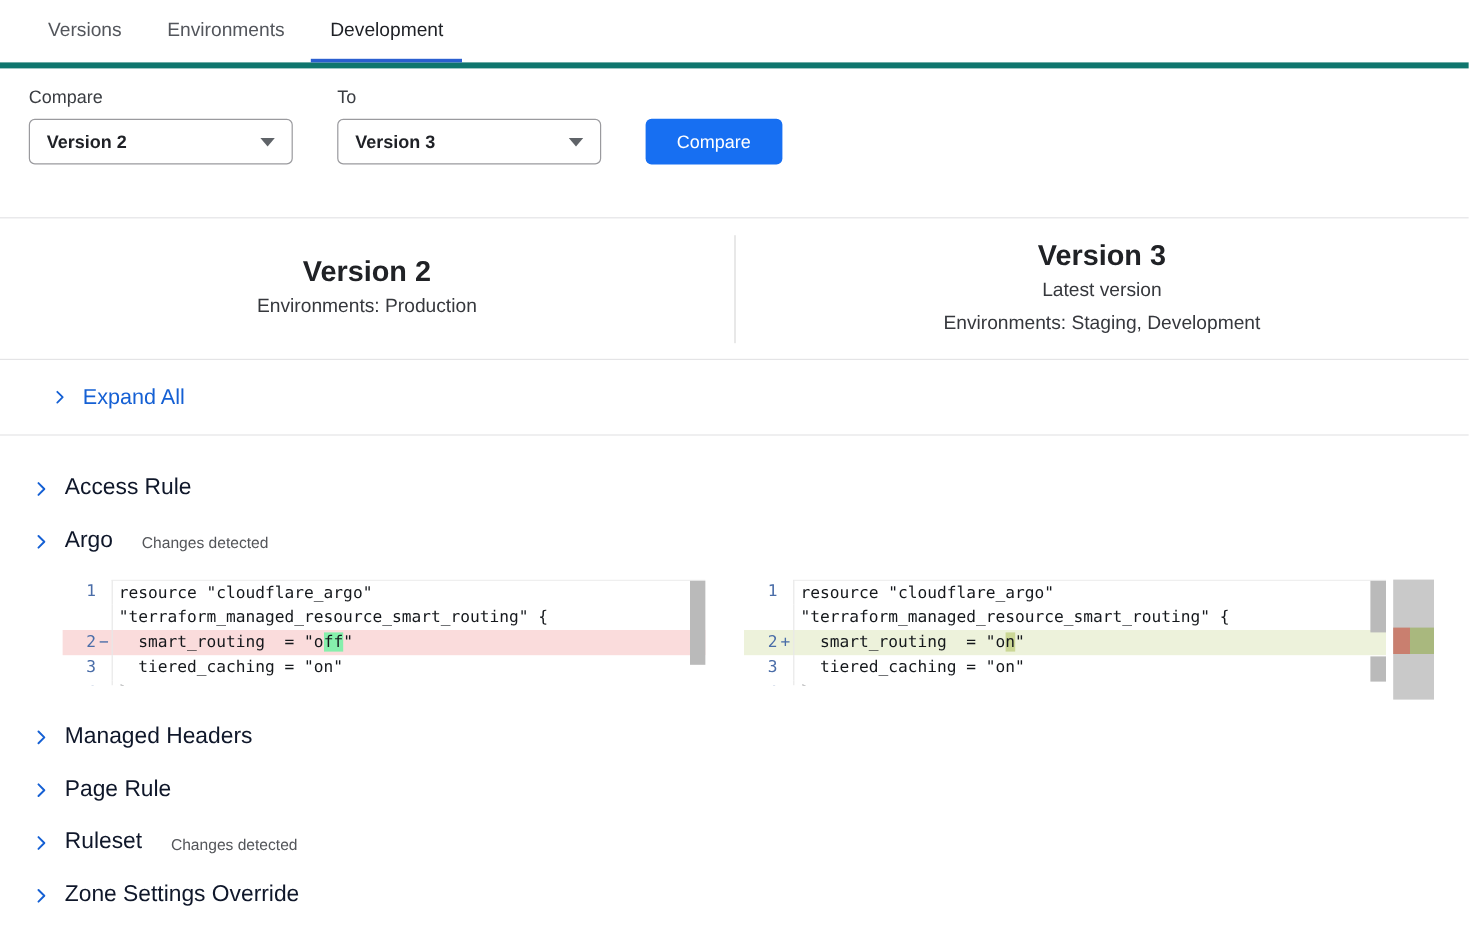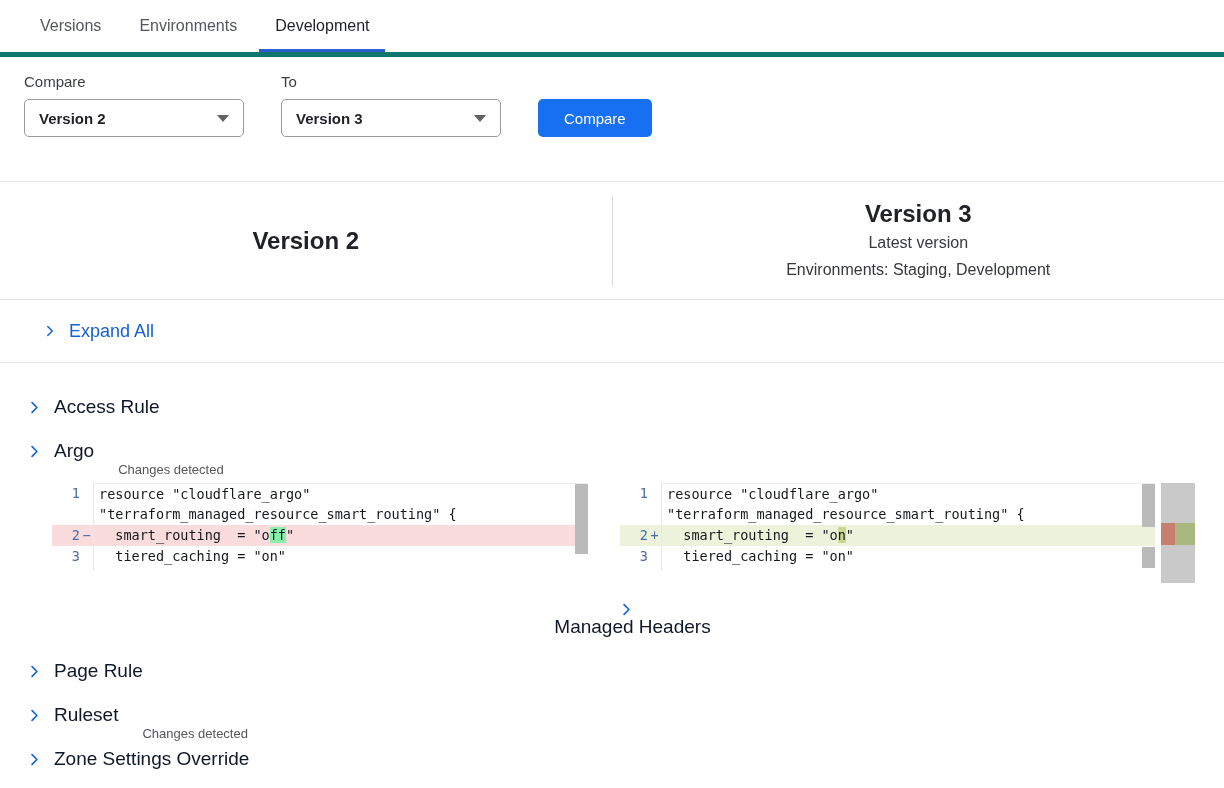--- a/index.html
+++ b/index.html
@@ -40,25 +40,25 @@
   .vh-title { font-size: 24px; font-weight: bold; color: #202226; line-height: 30px; }
   .vh-sub { font-size: 16px; color: #36383d; line-height: 27px; }
 
   
   .expand-row { height: 63px; display: flex; align-items: center; padding-left: 44px; border-bottom: 1px solid #e4e4e6; cursor: pointer; }
   .expand-label { font-size: 18px; color: #1560d4; margin-left: 13px; }
 
   
   .section-row { display: flex; align-items: center; padding-left: 28px; cursor: pointer; }
   .section-label { font-size: 19px; color: #0f172a; margin-left: 13px; }
-  .badge { font-size: 13px; color: #54565a; margin-left: 24px; position: relative; top: 18px; }
+  .badge { font-size: 13px; color: #54565a; margin-left: 24px; position: relative; top: 1px; }
   .chev { display: inline-flex; align-items: center; }
   .mt-32 { margin-top: 33px; }
   .mt-22 { margin-top: 22px; }
-  .mt-20 { margin-top: 20px; flex-direction: column; }
+  .mt-20 { margin-top: 20px; }
 
   
   .diff-wrap { margin: 21px 28px 0 52px; display: flex; gap: 32px; height: 100px; }
   .panel { position: relative; height: 88px; overflow: hidden; background: #fff; flex: 0 0 auto; }
   .panel-left { width: 536px; }
   .panel-right { width: 535px; }
   .right-group { display: flex; }
   .crow { display: flex; height: 21px; line-height: 21px; font-family: "DejaVu Sans Mono", monospace; font-size: 13.5px; color: #15181c; }
   .crow:first-child .code { border-top: 1px solid #ececec; }
   .ln { width: 28px; text-align: right; color: #4a6da8; flex: 0 0 auto; }
@@ -99,20 +99,21 @@
     </div>
   </div>
   <button class="btn-primary">Compare</button>
 </div>
 
 <hr class="rule">
 
 <div class="version-headers">
   <div class="vh-col">
     <div class="vh-title">Version 2</div>
+    <div class="vh-sub">Environments: Production</div>
   </div>
   <div class="vh-divider"></div>
   <div class="vh-col">
     <div class="vh-title">Version 3</div>
     <div class="vh-sub">Latest version</div>
     <div class="vh-sub">Environments: Staging, Development</div>
   </div>
 </div>
 
 <div class="expand-row">

